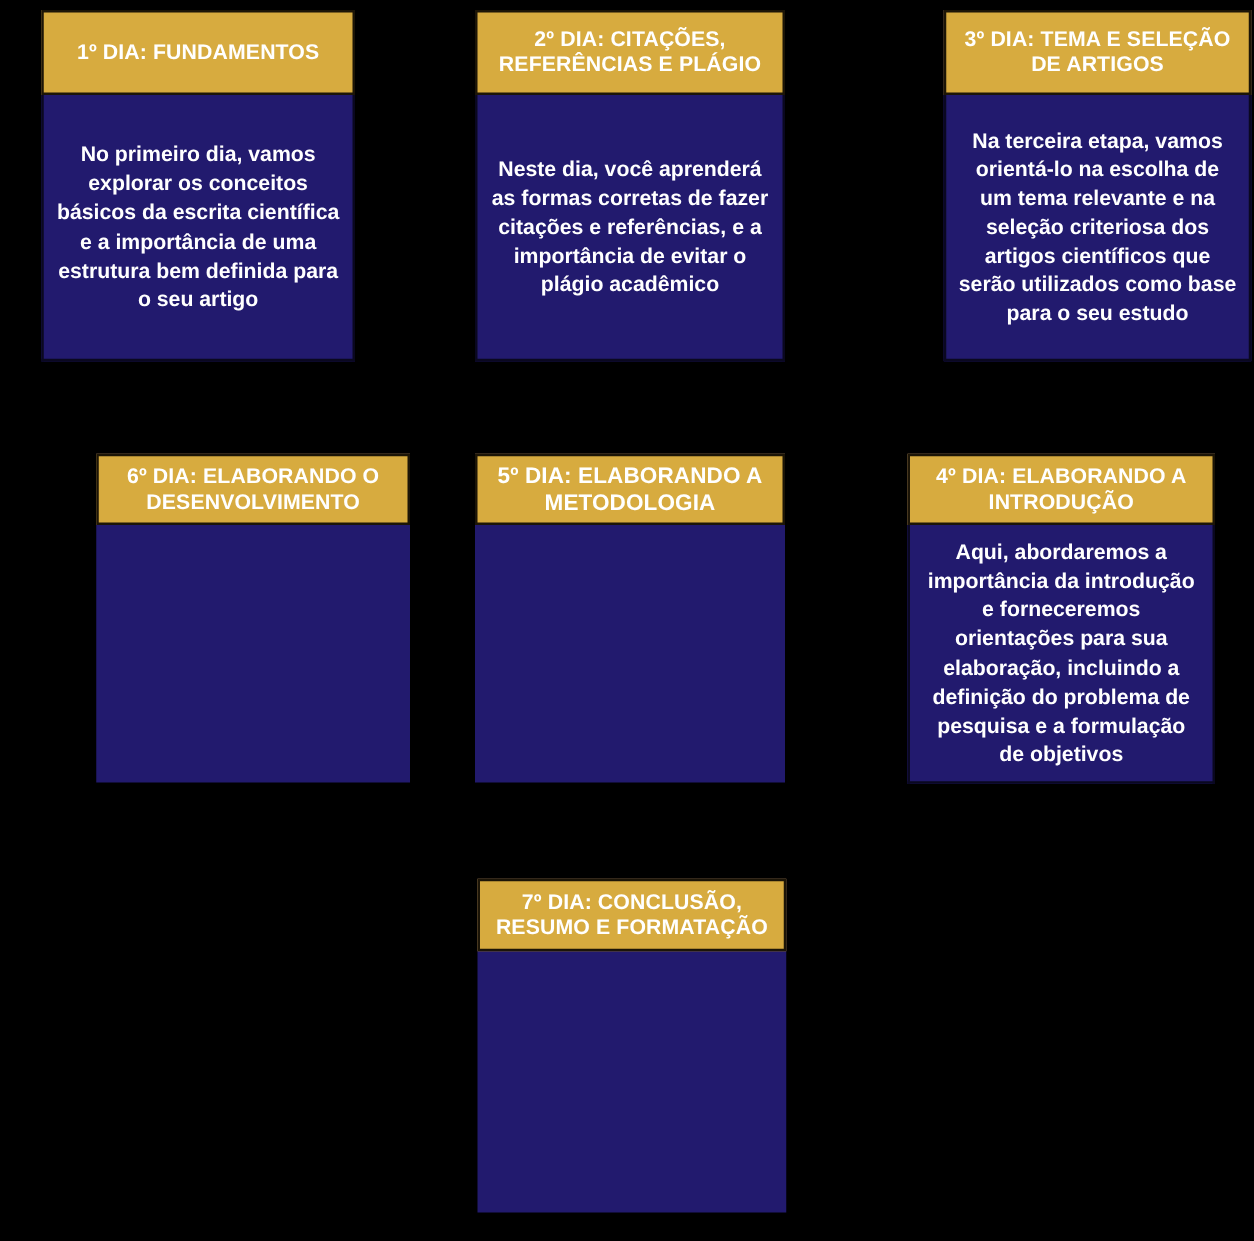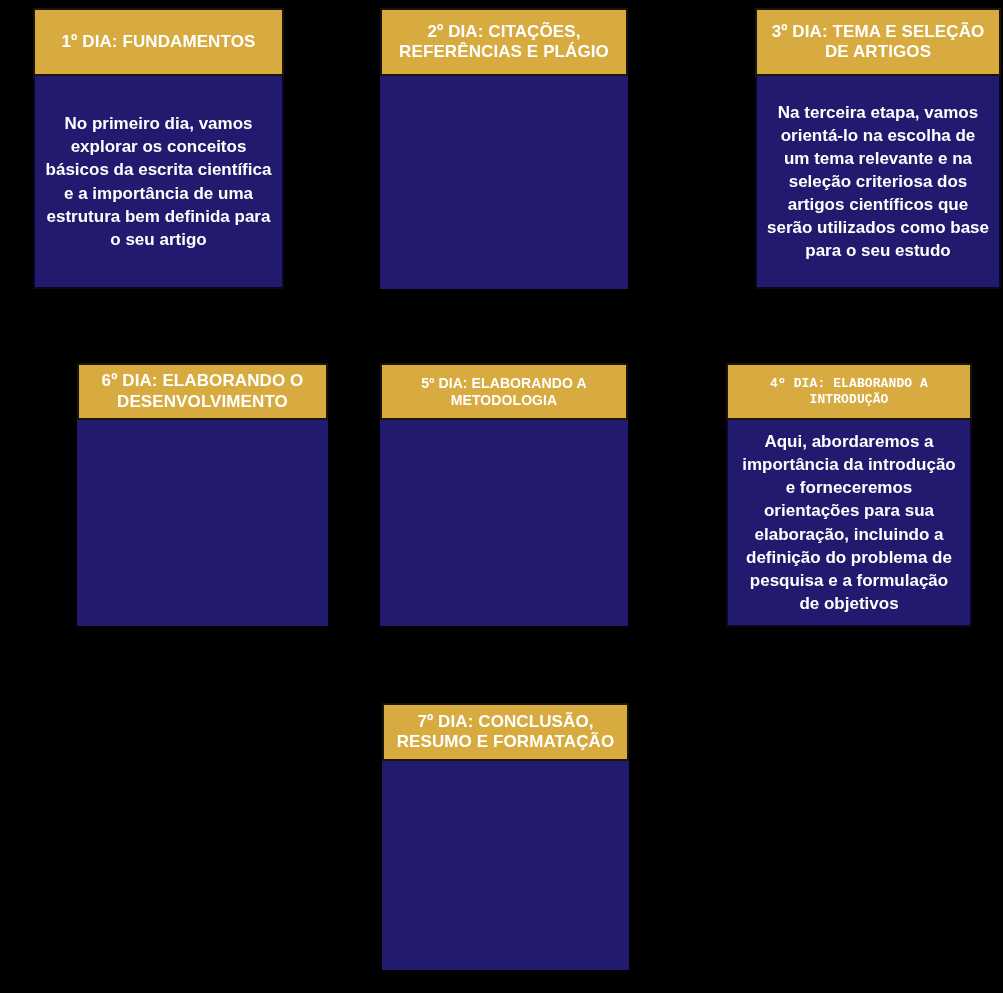--- a/index.html
+++ b/index.html
@@ -82,24 +82,24 @@
   .c2 .card-header { height: 68px; font-size: 17px; }
 
   .c3 { left: 726px; top: 8px;   width: 246px; height: 281px; margin-left: 29px; }
   .c3 .card-header { height: 68px; font-size: 17px; }
 
   
   .c6 { left: 33px;  top: 363px; width: 251px; height: 263px; margin-left: 44px; }
   .c6 .card-header { height: 57px; font-size: 17px; }
 
   .c5 { left: 380px; top: 363px; width: 248px; height: 263px; }
-  .c5 .card-header { height: 57px; font-size: 14px; }
+  .c5 .card-header { height: 57px; font-size: 18px; }
 
   .c4 { left: 726px; top: 363px; width: 246px; height: 264px; }
-  .c4 .card-header { height: 57px; font-size: 13px; font-family: Liberation Mono, monospace; }
+  .c4 .card-header { height: 57px; font-size: 17px; }
 
   
   .c7 { left: 382px; top: 703px; width: 247px; height: 267px; gap: 22px; }
   .c7 .card-header { height: 58px; font-size: 17px; }
 
   .c1 .card-body, .c2 .card-body, .c3 .card-body,
   .c4 .card-body, .c5 .card-body, .c6 .card-body,
   .c7 .card-body { font-size: 17px; }
 </style>
 </head>
@@ -112,20 +112,23 @@
       <span>1º DIA: FUNDAMENTOS</span>
     </div>
     <div class="card-body">
       <span>No primeiro dia, vamos explorar os conceitos básicos da escrita científica e a importância de uma estrutura bem definida para o seu artigo</span>
     </div>
   </div>
 
   <div class="card c2">
     <div class="card-header">
       <span>2º DIA: CITAÇÕES, REFERÊNCIAS E PLÁGIO</span>
+    </div>
+    <div class="card-body">
+      <span>Neste dia, você aprenderá as formas corretas de fazer citações e referências, e a importância de evitar o plágio acadêmico</span>
     </div>
   </div>
 
   <div class="card c3">
     <div class="card-header">
       <span>3º DIA: TEMA E SELEÇÃO DE ARTIGOS</span>
     </div>
     <div class="card-body">
       <span>Na terceira etapa, vamos orientá-lo na escolha de um tema relevante e na seleção criteriosa dos artigos científicos que serão utilizados como base para o seu estudo</span>
     </div>

